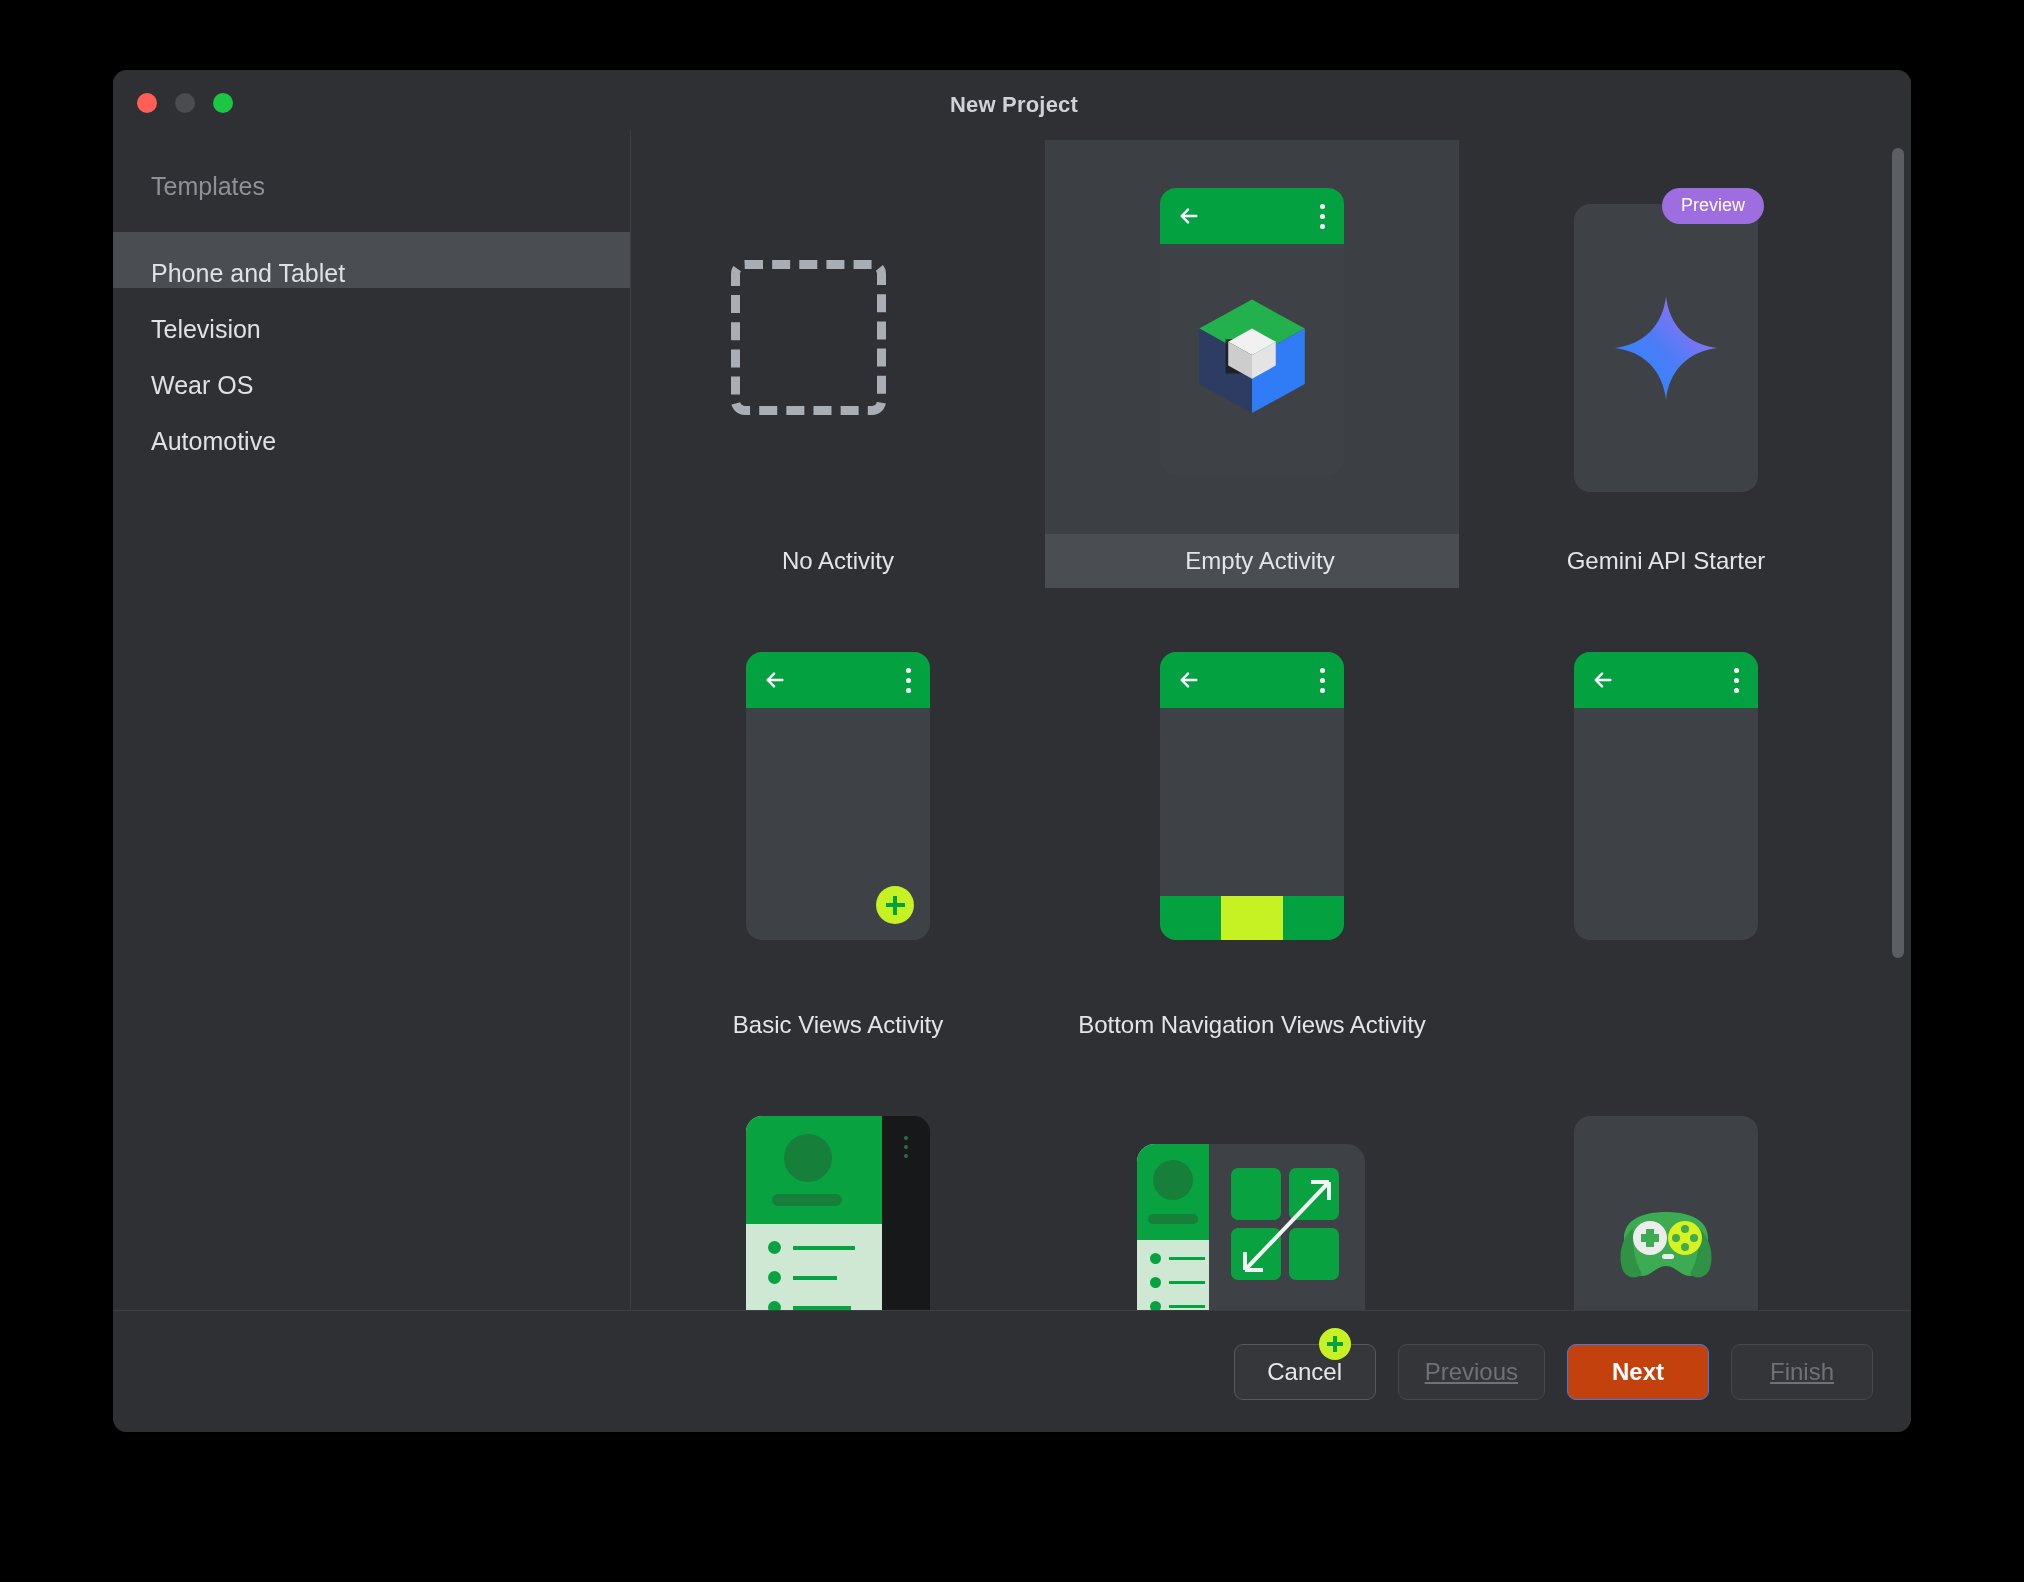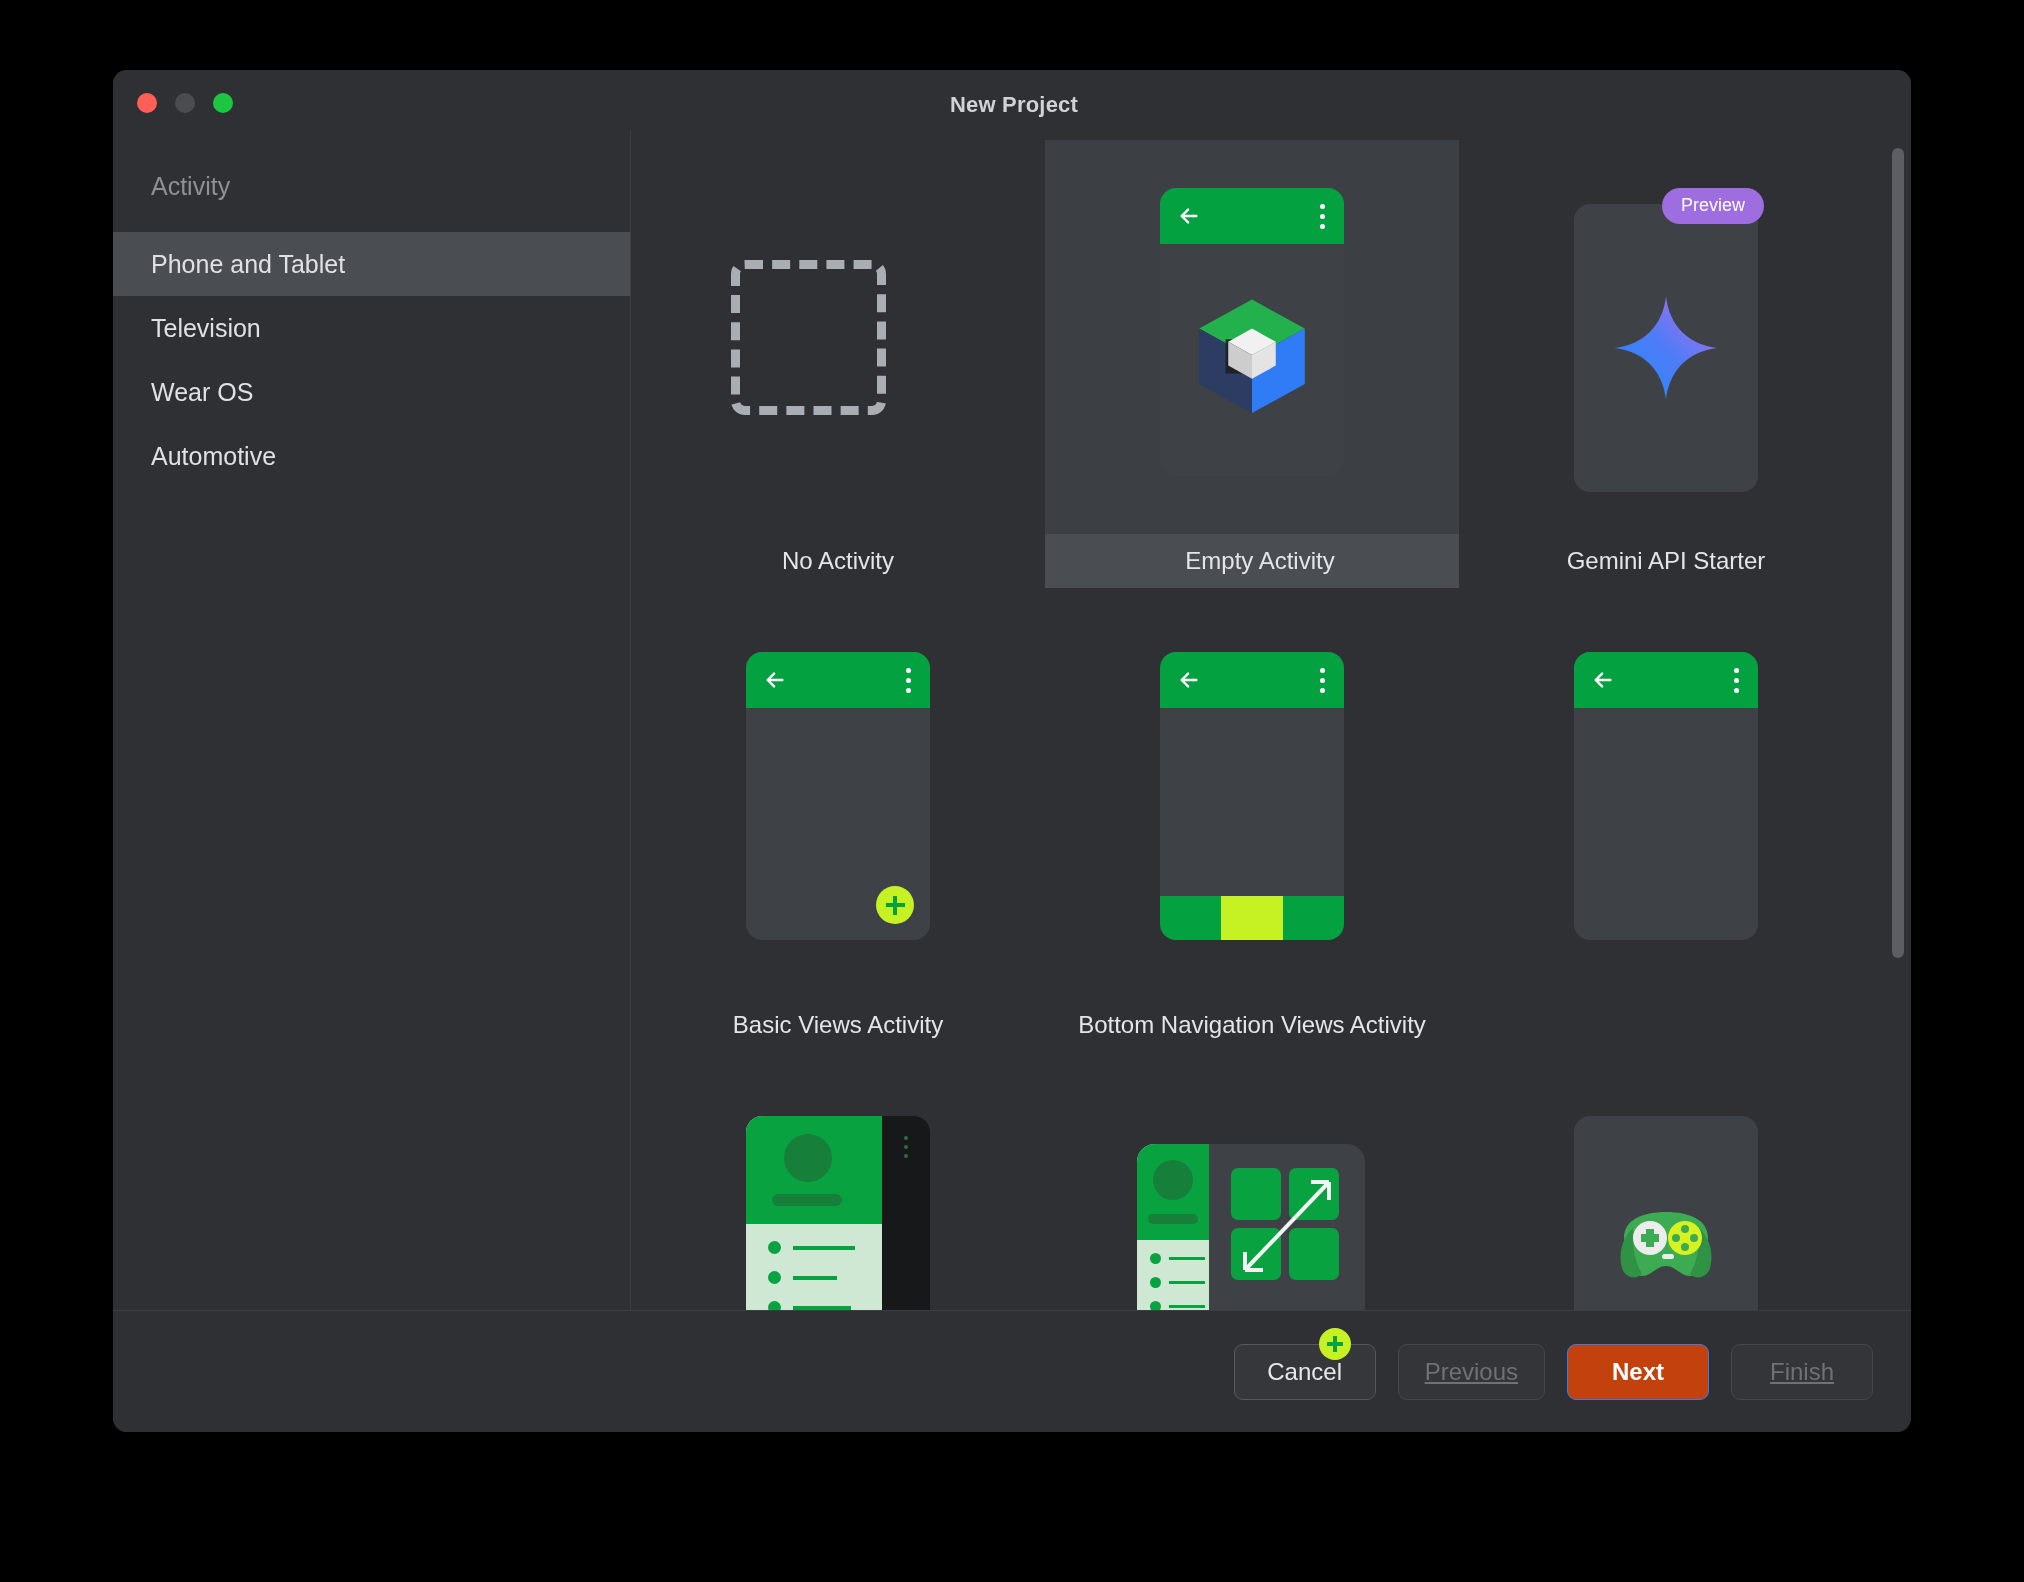--- a/index.html
+++ b/index.html
@@ -69,23 +69,23 @@
     padding-top: 28px;
     position: relative;
   }
   #sidebar-title {
     font-size: 25px;
     color: #8d9197;
     padding: 14px 0 0 38px;
     height: 74px;
   }
   .side-item {
-    height: 64px;
-    display: flex;
-    align-items: center;
+    height: 56px;
+    display: flex;
+    align-items: flex-end;
     padding-left: 38px;
     font-size: 25px;
     color: #dfe1e5;
   }
   .side-item.selected { background: #4a4d52; }
 
   
   #content {
     position: relative;
     flex: 1;
@@ -447,21 +447,21 @@
   <div id="titlebar">
     <div class="traffic close"></div>
     <div class="traffic min"></div>
     <div class="traffic zoom"></div>
     <div id="title-text">New Project</div>
   </div>
 
   <div id="body-area">
 
     <div id="sidebar">
-      <div id="sidebar-title">Activity</div>
+      <div id="sidebar-title">Templates</div>
 
       <div class="side-item selected">
         <span>Phone and Tablet</span>
       </div>
       <div class="side-item">
         <span>Television</span>
       </div>
       <div class="side-item">
         <span>Wear OS</span>
       </div>

